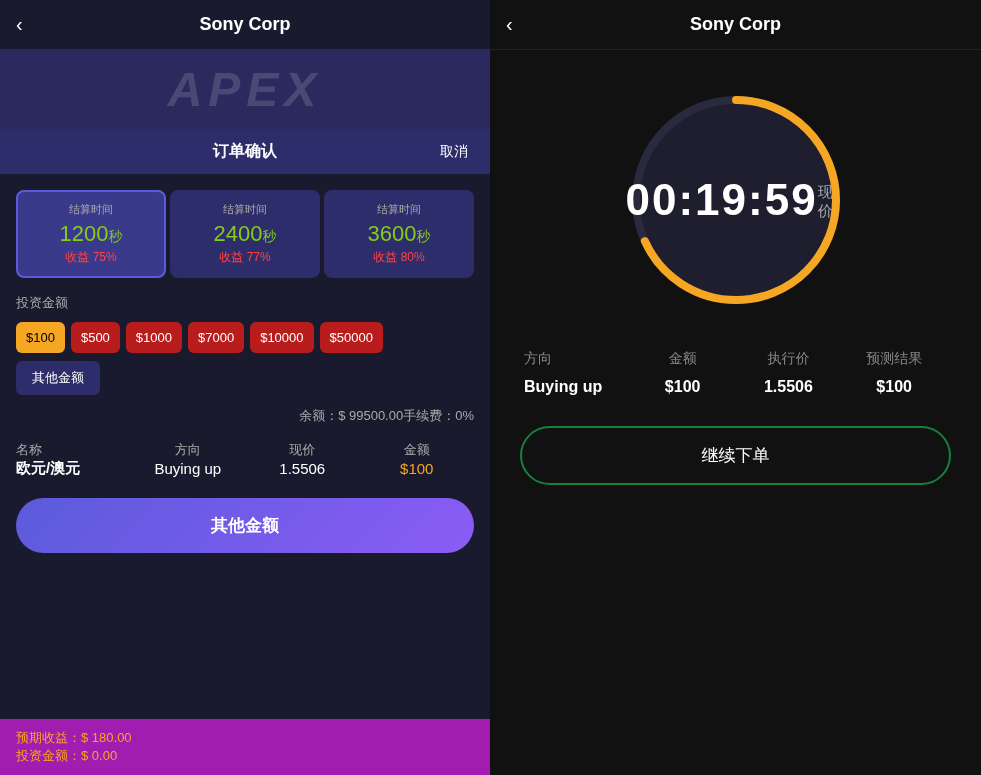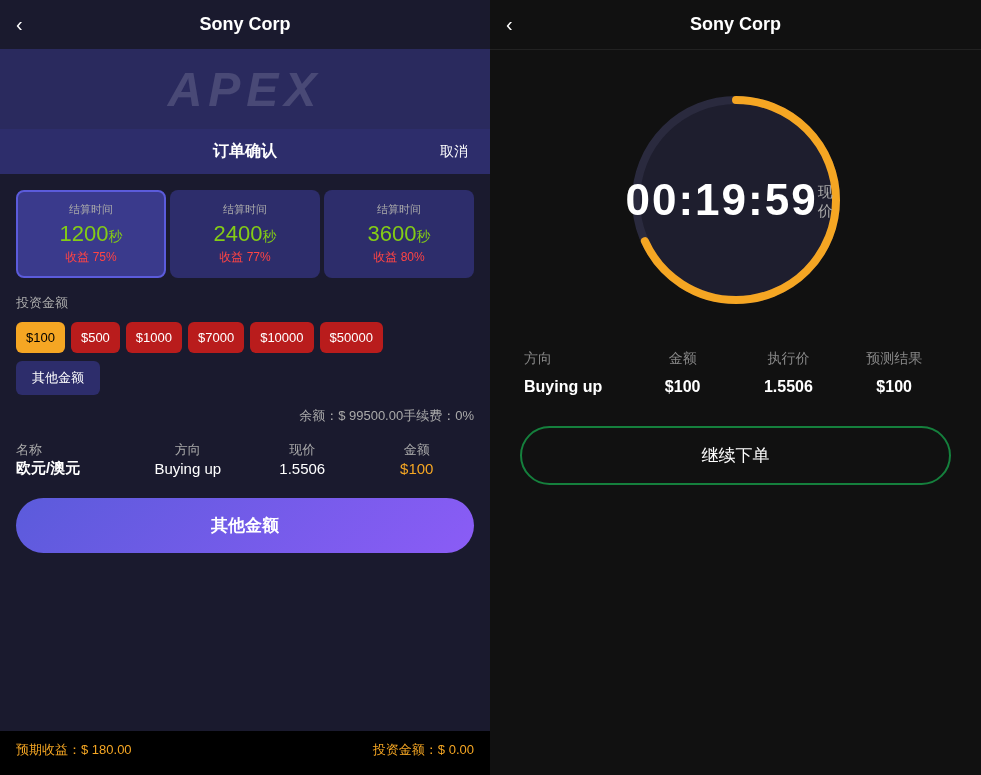--- a/index.html
+++ b/index.html
@@ -247,24 +247,25 @@
       border-radius: 30px;
       padding: 16px;
       font-size: 17px;
       font-weight: bold;
       cursor: pointer;
       margin-bottom: 16px;
     }
 
     
     .left-footer {
-      background: #000000;
-      padding: 10px 16px 16px;
+      background: #a21caf;
+      padding: 10px 16px 10px;
       display: flex;
       justify-content: space-between;
+      flex-direction: column;
     }
 
     .footer-text {
       color: #f5a623;
       font-size: 13px;
     }
 
     
     .right-panel {
       width: 491px;

